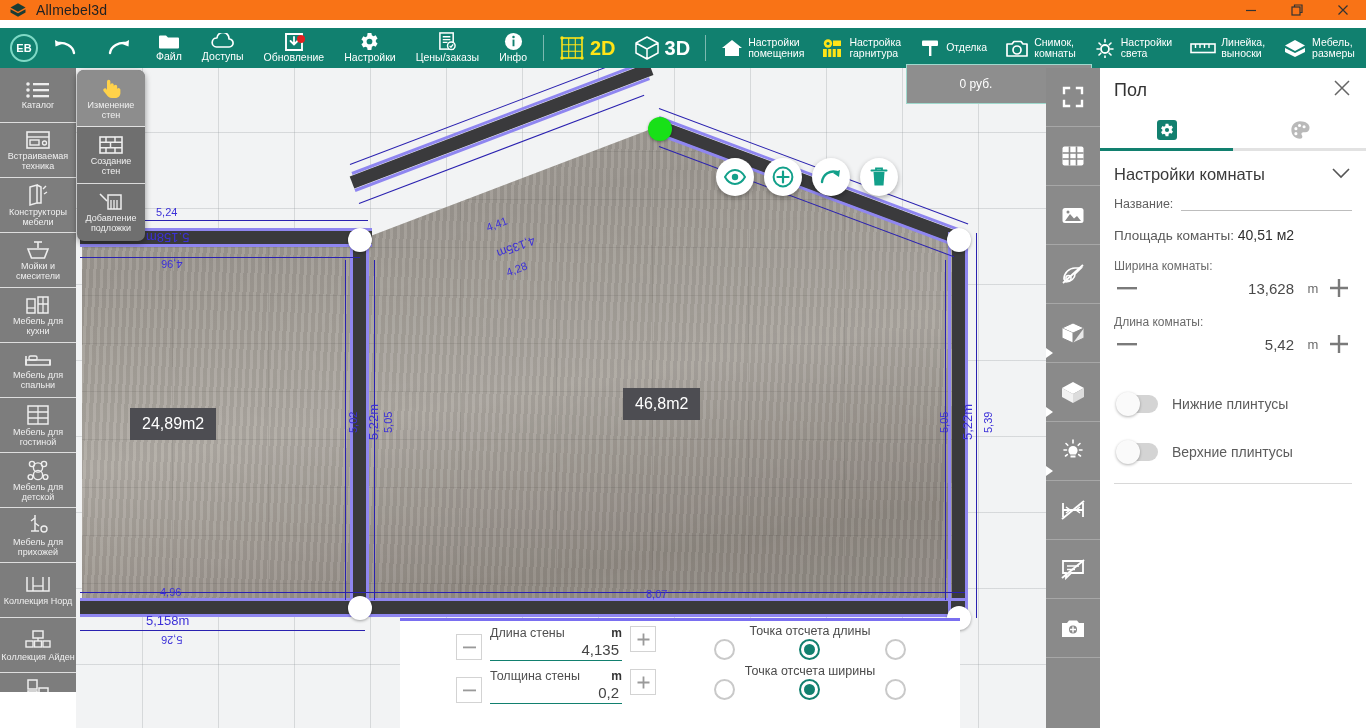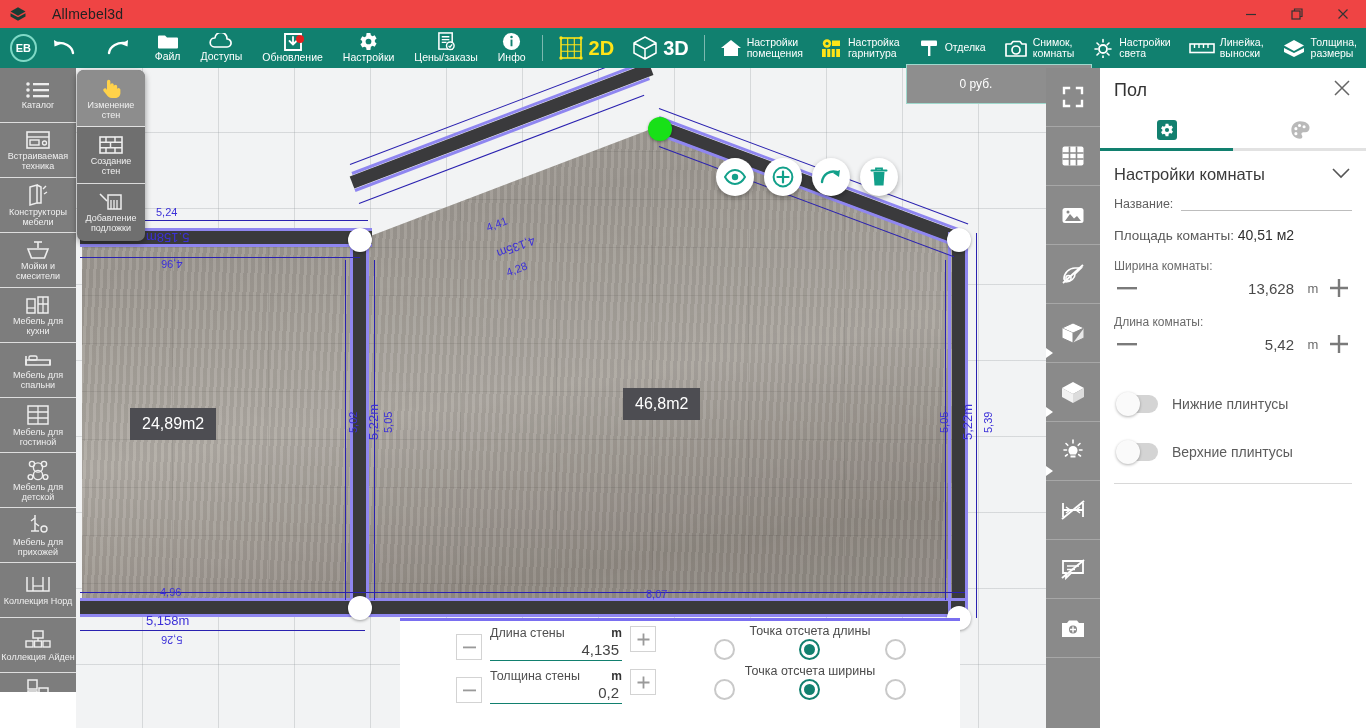--- a/index.html
+++ b/index.html
@@ -6,22 +6,22 @@
   html,body { width:1366px; height:728px; overflow:hidden; }
   body {
     font-family: "Liberation Sans", sans-serif;
     background:#ffffff;
     -webkit-font-smoothing:antialiased;
   }
   .app { position:relative; width:1366px; height:728px; overflow:hidden; }
 
   
   .titlebar {
-    position:absolute; top:0; left:0; width:1366px; height:28px;
-    background:#ef4444; display:flex; align-items:center;gap:16px;
+    position:absolute; top:0; left:0; width:1366px; height:20px;
+    background:#f97316; display:flex; align-items:center;
   }
   .tb-logo { margin-left:8px; width:20px; height:20px; display:block; }
   .tb-title { margin-left:8px; font-size:14px; color:#222; letter-spacing:.2px; }
   .tb-ctrls { margin-left:auto; display:flex; height:28px; }
   .tb-btn {
     width:46px; height:28px; display:flex; align-items:center; justify-content:center;
     color:#333;
   }
   .tb-btn svg { display:block; }
 
@@ -469,21 +469,21 @@
     </div>
 
     <div class="tb-item">
       <span class="ico">
         <svg width="24" height="20" viewBox="0 0 24 20">
           <path d="M12 2 L22 7.5 L12 13 L2 7.5 Z" fill="#fff"></path>
           <path d="M2 10 V14 L12 19 L22 14 V10 L12 15 Z" fill="#fff"></path>
         </svg>
       </span>
       <span class="lbl">
-        <span>Толщина,</span><br>
+        <span>Мебель,</span><br>
         <span>размеры</span>
       </span>
     </div>
   </div>
 
   <div class="canvas">
     <div class="grid"></div>
     <div class="floorwrap">
       <div class="floor"></div>
       <div class="floor-shade"></div>

